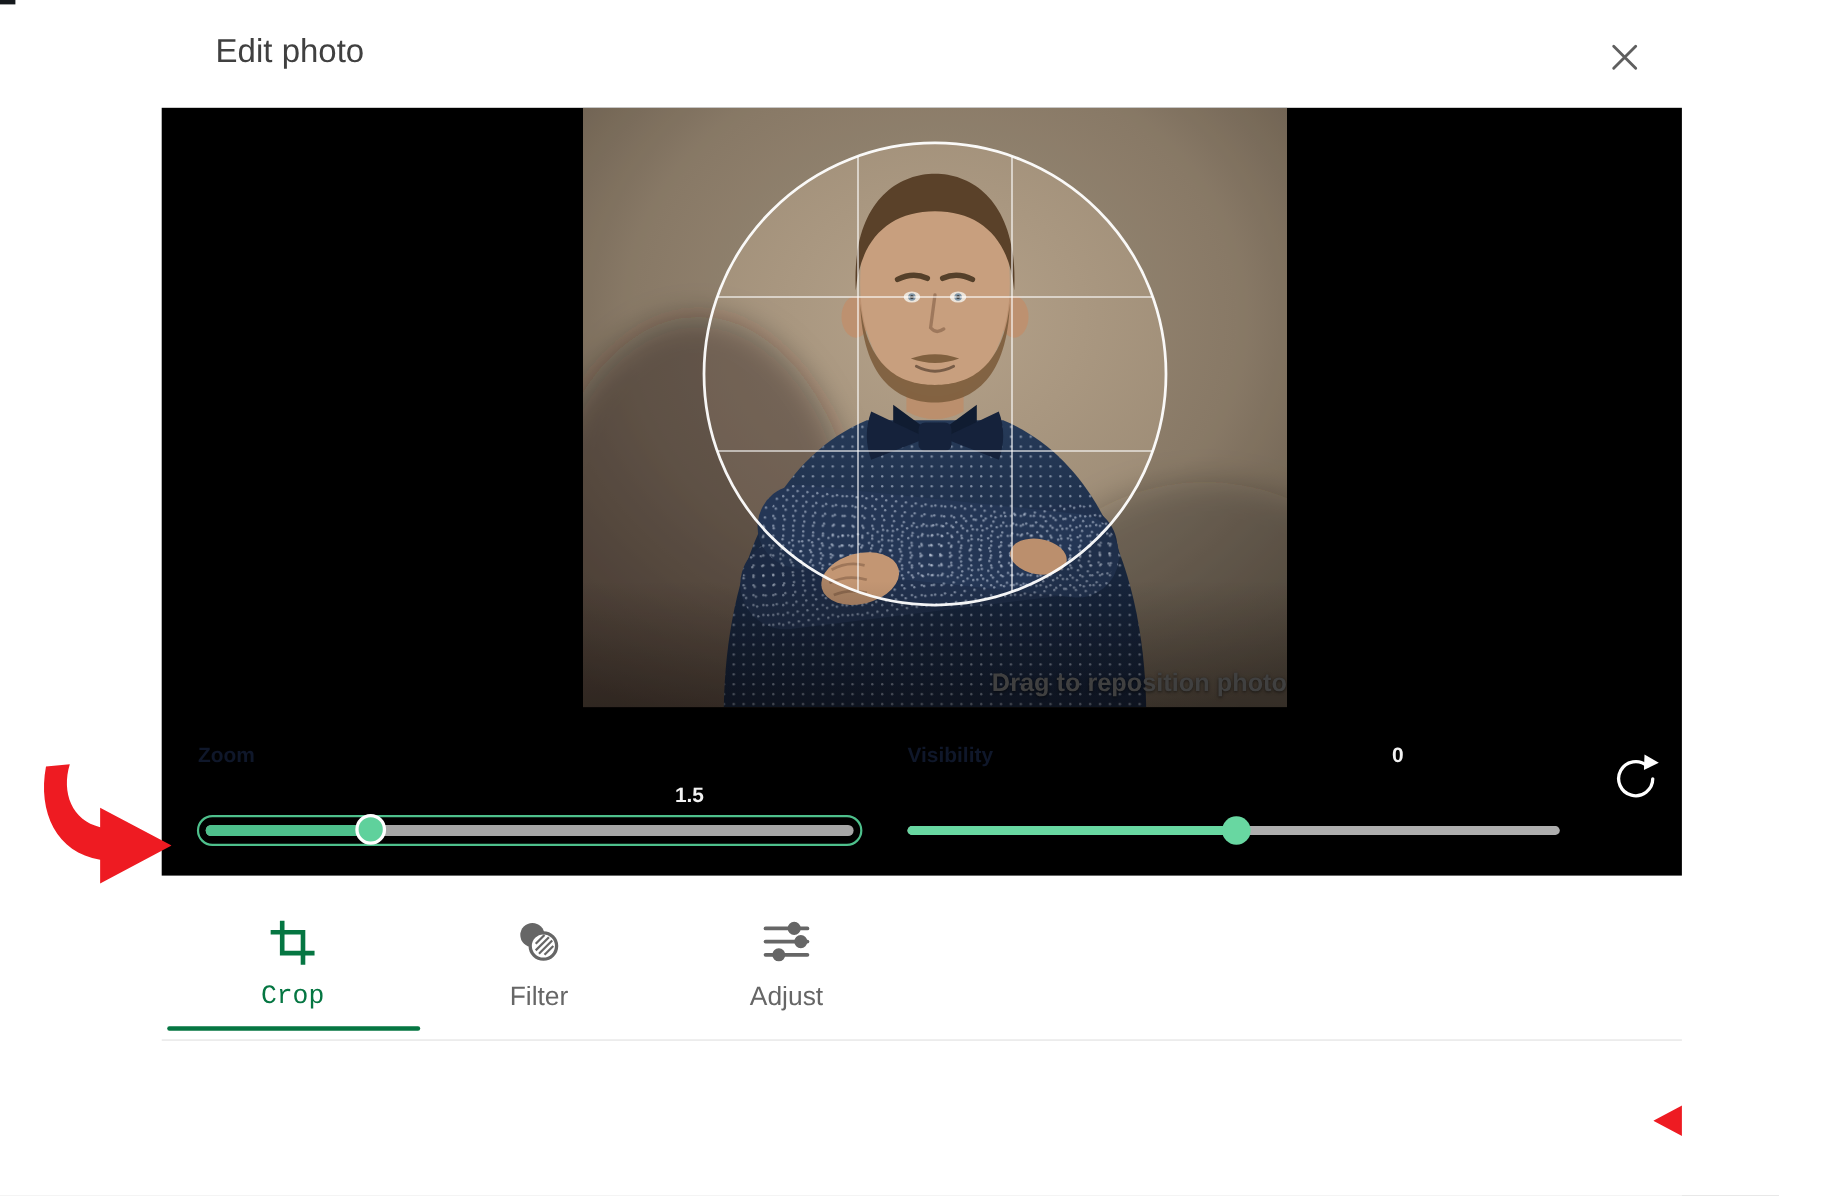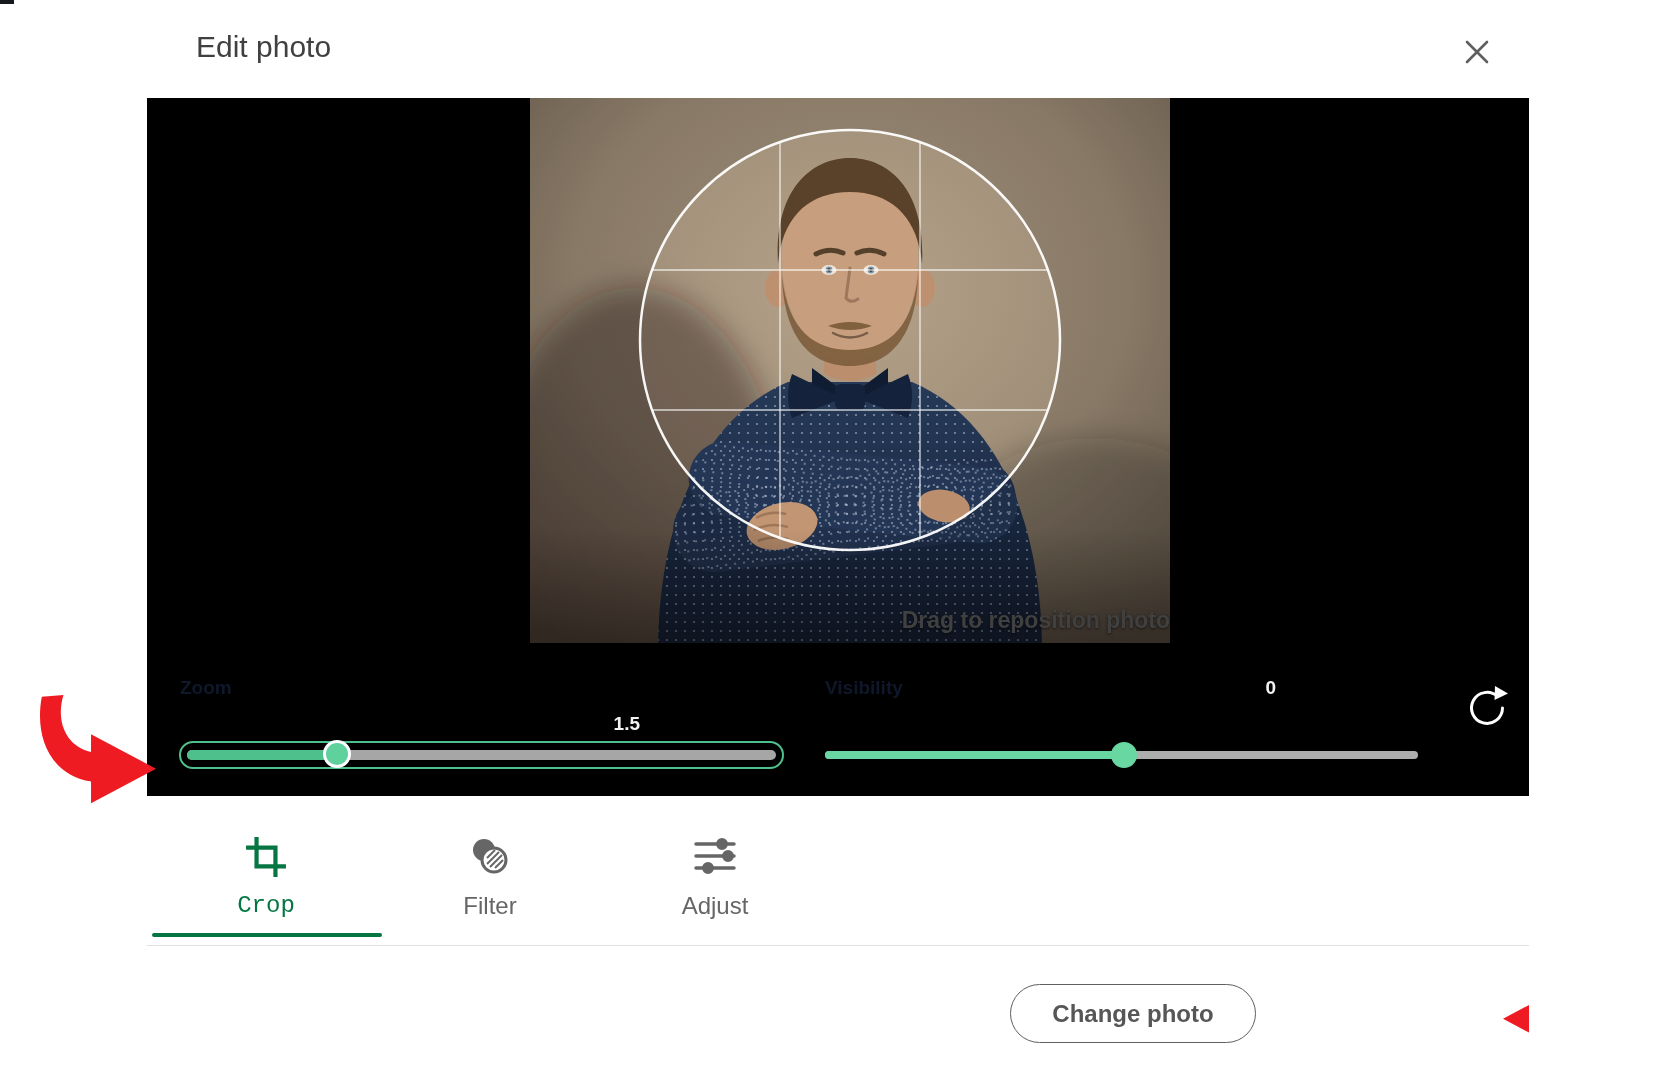--- a/index.html
+++ b/index.html
@@ -230,21 +230,20 @@
         </g>
       </svg>
     </span>
     <span class="tlabel">Filter</span>
   </div>
 
 
   <div class="abs tab-underline"></div>
   <div class="abs footer-divider"></div>
 
-  <button class="abs btn btn-secondary">Change photo</button>
 
   <div class="abs annot" style="left:30px;top:694px;">
     <svg width="126" height="112" viewBox="0 0 128 112">
       <path d="M34 0 C26 26 36 52 62 58 L62 40 L128 75 L62 110 L62 88 C22 82 4 44 12 2 Z" fill="#ee1b22"></path>
     </svg>
   </div>
   <div class="abs annot" style="left:1503px;top:936px;transform:scaleX(-1);">
     <svg width="140" height="124" viewBox="0 0 128 112">
       <path d="M34 0 C26 26 36 52 62 58 L62 40 L128 75 L62 110 L62 88 C22 82 4 44 12 2 Z" fill="#ee1b22"></path>
     </svg>

